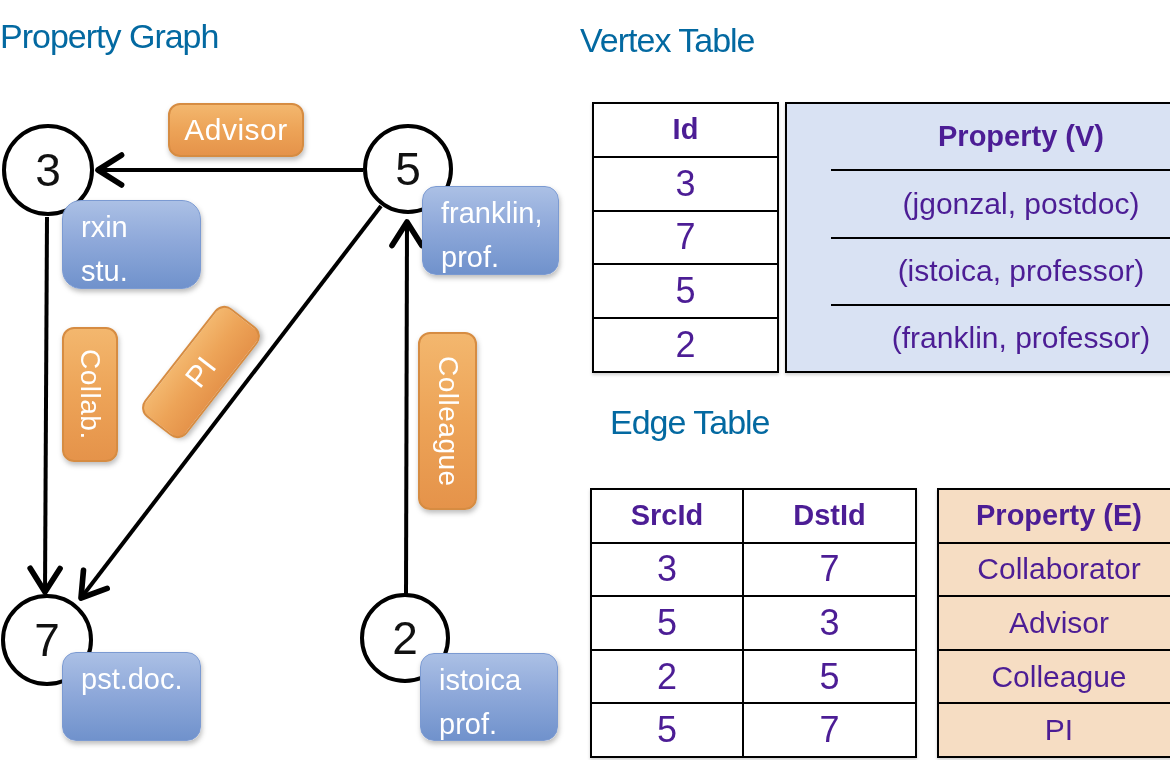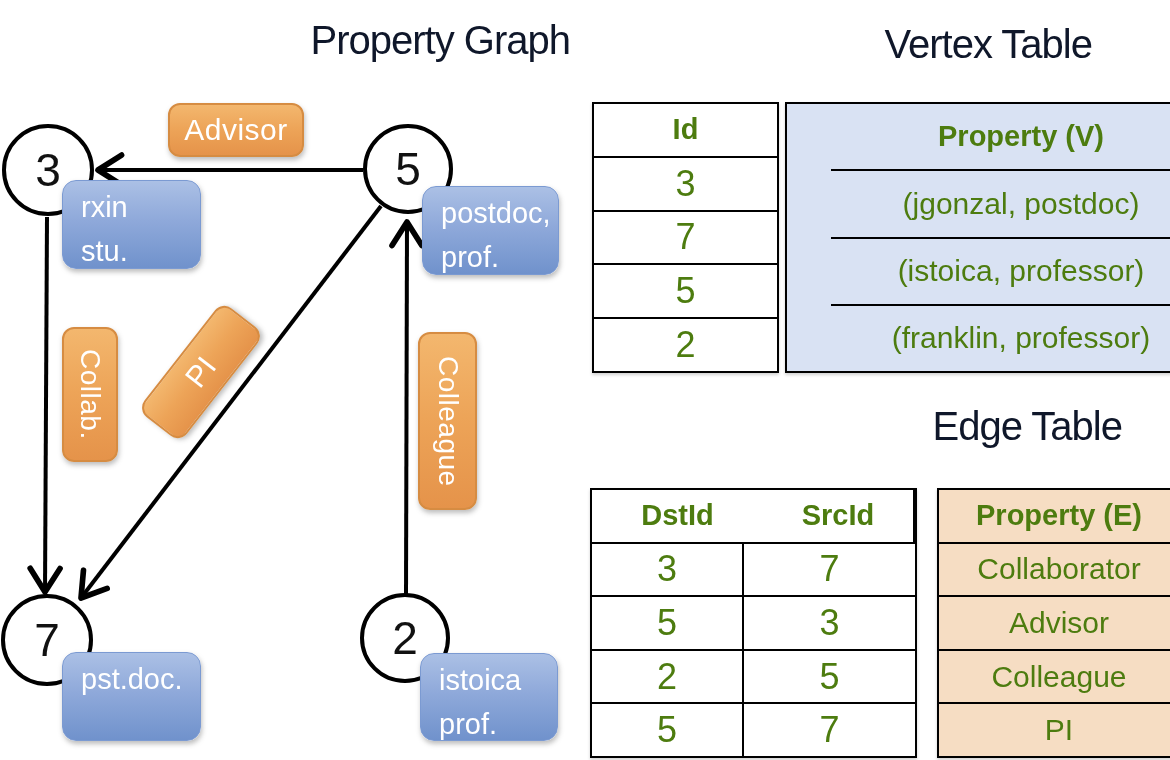--- a/index.html
+++ b/index.html
@@ -1,22 +1,22 @@
 <!DOCTYPE html>
 <html><head>
 <meta charset="utf-8">
 <style>
   html,body { margin:0; padding:0; background:#fff; }
   .canvas {
     position:relative; width:1170px; height:760px; overflow:hidden;
     background:#fff; font-family:"Liberation Sans", sans-serif; color:#111;
   }
   .title {
-    position:absolute; text-align:right; font-size:40px; font-weight:300;
-    letter-spacing:-1px; color:#0f172a; line-height:1.1; white-space:nowrap;
+    position:absolute; text-align:left; font-size:34px; font-weight:300;
+    letter-spacing:-1px; color:#0369a1; line-height:1.1; white-space:nowrap;
   }
   .graph-title  { left:0px;   top:18px;  width:570px; }
   .vtable-title { left:580px; top:22px;  width:512px; }
   .etable-title { left:610px; top:404px; width:512px; }
 
   
   svg.edges { position:absolute; left:0; top:0; }
   .nnum {
     position:absolute; width:60px; height:64px; text-align:center;
     font-size:46px; font-weight:300; line-height:64px; color:#111;
@@ -37,21 +37,21 @@
   .elabel.vert { writing-mode:vertical-rl; }
   .elabel.pi   { transform:rotate(-52deg); }
 
   
   .subtable {
     position:absolute; border:2px solid #000; background:#fff;
     display:flex; flex-direction:column; box-shadow:0 2px 3px rgba(0,0,0,.18);
   }
   .trow {
     flex:1; display:flex; align-items:center; justify-content:center;
-    font-size:30px; font-weight:300; color:#4d7c0f;
+    font-size:30px; font-weight:300; color:#4c1d95;
   }
   .trow + .trow { border-top:2px solid #000; }
   .trow.head { font-weight:700; font-size:29px; }
   .trow.num  { font-size:36px; }
   .split { justify-content:flex-start; padding:0; }
   .cell  { height:100%; display:flex; align-items:center; justify-content:center; }
   .cell.src { width:150px; border-right:2px solid #000; }
   .cell.dst { flex:1; }
 </style>
 </head>
@@ -82,26 +82,26 @@
   <div class="nnum" style="left:18px;  top:138px;">3</div>
   <div class="nnum" style="left:378px; top:137px;">5</div>
   <div class="nnum" style="left:17px;  top:608px;">7</div>
   <div class="nnum" style="left:375px; top:606px;">2</div>
 
   <div class="elabel" style="left:168px; top:103px; width:132px; height:50px;">Advisor</div>
   <div class="elabel vert" style="left:62px; top:327px; width:52px; height:131px; font-size:28px;">Collab.</div>
   <div class="elabel pi" style="left:132px; top:345px; width:134px; height:50px;">PI</div>
   <div class="elabel vert" style="left:418px; top:332px; width:55px; height:174px; font-size:28px;">Colleague</div>
 
-  <div class="pbox" style="left:62px; top:180px; width:111px; height:82px;">
+  <div class="pbox" style="left:62px; top:200px; width:111px; height:82px;border-radius:19px;">
     <div>rxin</div>
     <div>stu.</div>
   </div>
   <div class="pbox" style="left:422px; top:186px; width:109px; height:82px;">
-    <div>postdoc,</div>
+    <div>franklin,</div>
     <div>prof.</div>
   </div>
   <div class="pbox" style="left:62px; top:652px; width:111px; height:82px;">
     <div>pst.doc.</div>
   </div>
   <div class="pbox" style="left:420px; top:653px; width:110px; height:81px;">
     <div>istoica</div>
     <div>prof.</div>
   </div>
 
@@ -133,25 +133,25 @@
     <div class="trow">
         <span>(istoica, professor)</span>
       </div>
     <div class="trow">
         <span>(franklin, professor)</span>
       </div>
   </div>
 
   <div class="subtable" style="left:590px; top:488px; width:323px; height:266px;">
     <div class="trow head split">
+      <div class="cell src">
+          <span>SrcId</span>
+        </div>
       <div class="cell dst">
           <span>DstId</span>
-        </div>
-      <div class="cell src">
-          <span>SrcId</span>
         </div>
     </div>
     <div class="trow num split">
       <div class="cell src">
           <span>3</span>
         </div>
       <div class="cell dst">
           <span>7</span>
         </div>
     </div>

